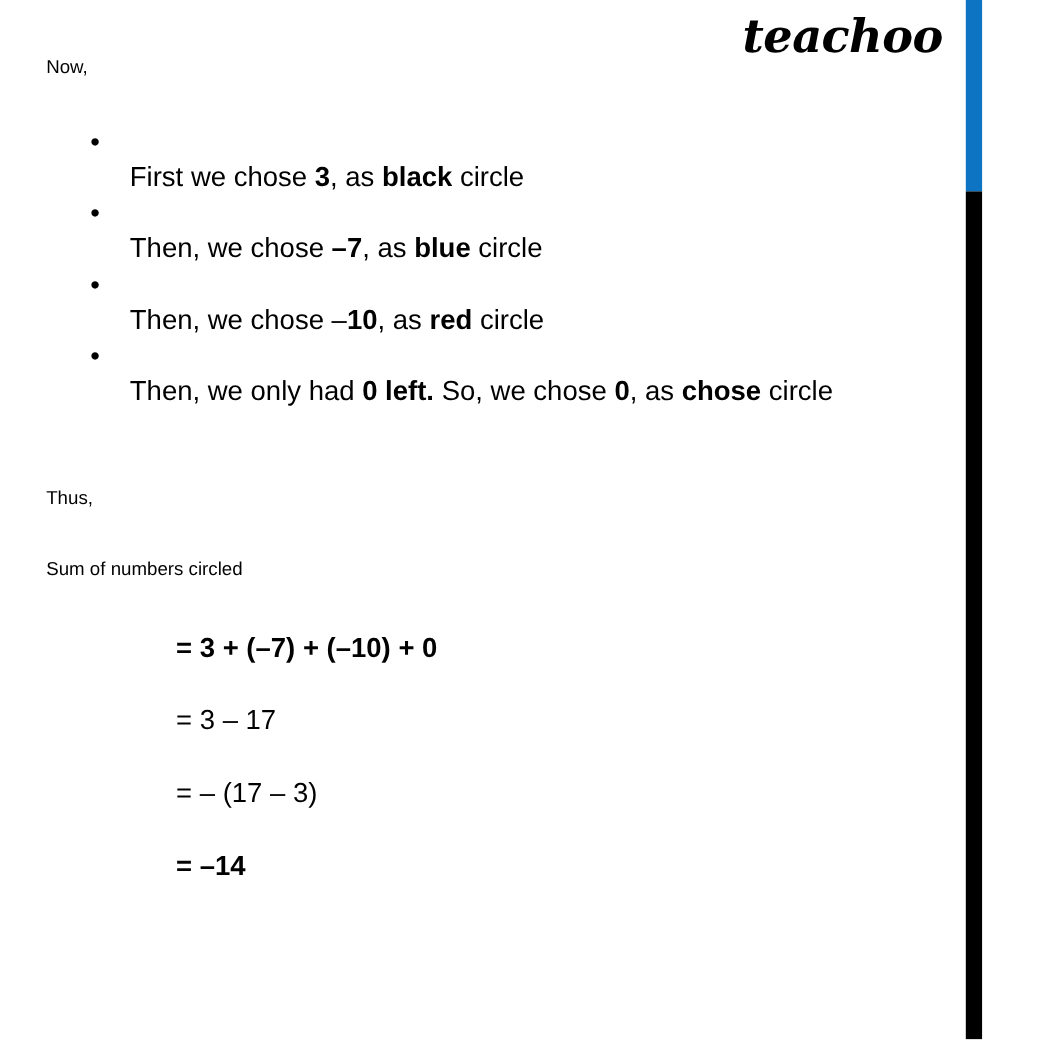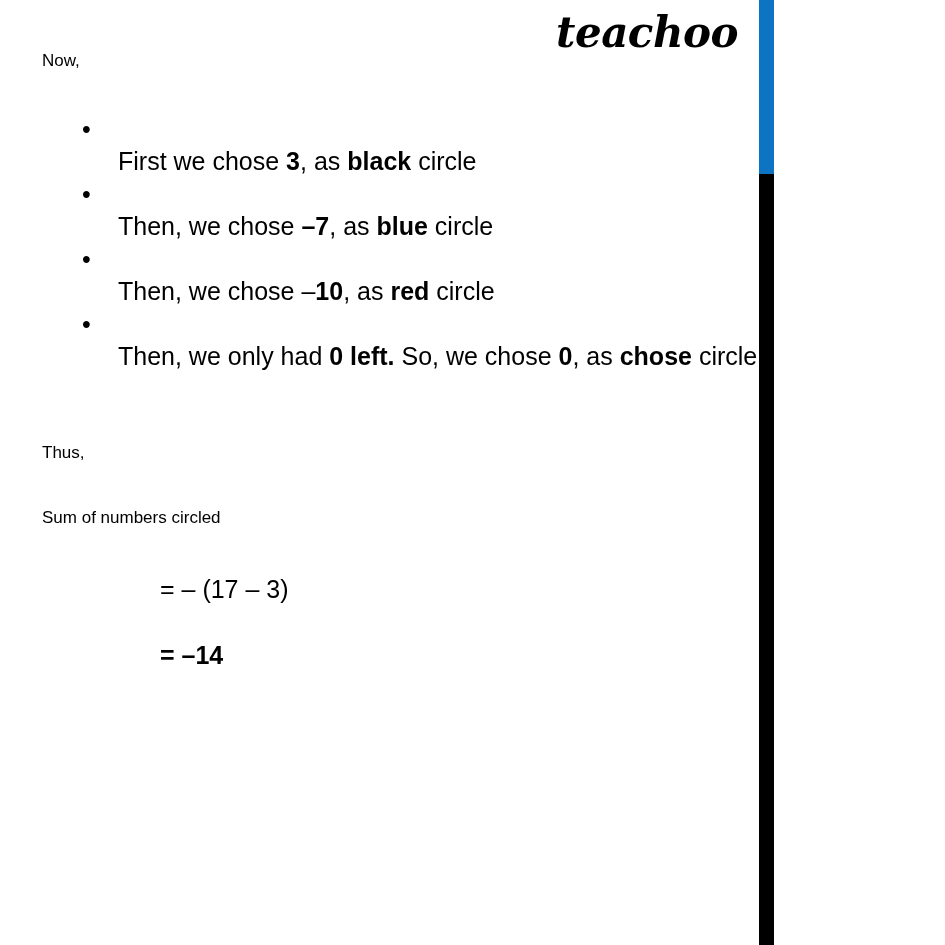--- a/index.html
+++ b/index.html
@@ -7,21 +7,21 @@
     margin: 0;
     padding: 0;
     background: #ffffff;
   }
   body {
     font-family: "Liberation Sans", "DejaVu Sans", sans-serif;
   }
 
   #slide {
     position: relative;
-    width: 774px;
+    width: 893px;
     height: 945px;
     background: #ffffff;
     overflow: hidden;
     color: #000000;
   }
 
   
   .edge-bar {
     position: absolute;
     right: 0;
@@ -141,17 +141,19 @@
         <span class="bullet-dot">•</span>
         <span class="bullet-text"><span>Then, we only had </span><span class="b">0 left.</span><span> So, we chose </span><span class="b">0</span><span>, as </span><span class="b">chose</span><span> circle</span></span>
       </li>
     </ul>
 
   <div class="para" id="thus">Thus,</div>
 
   <div class="para" id="sum-label">Sum of numbers circled</div>
 
   <ul id="equations">
+      <li class="bold">= 3 + (–7) + (–10) + 0</li>
+      <li>= 3 – 17</li>
       <li>= – (17 – 3)</li>
       <li class="bold">= –14</li>
     </ul>
 
 </div>
 
 </body></html>

